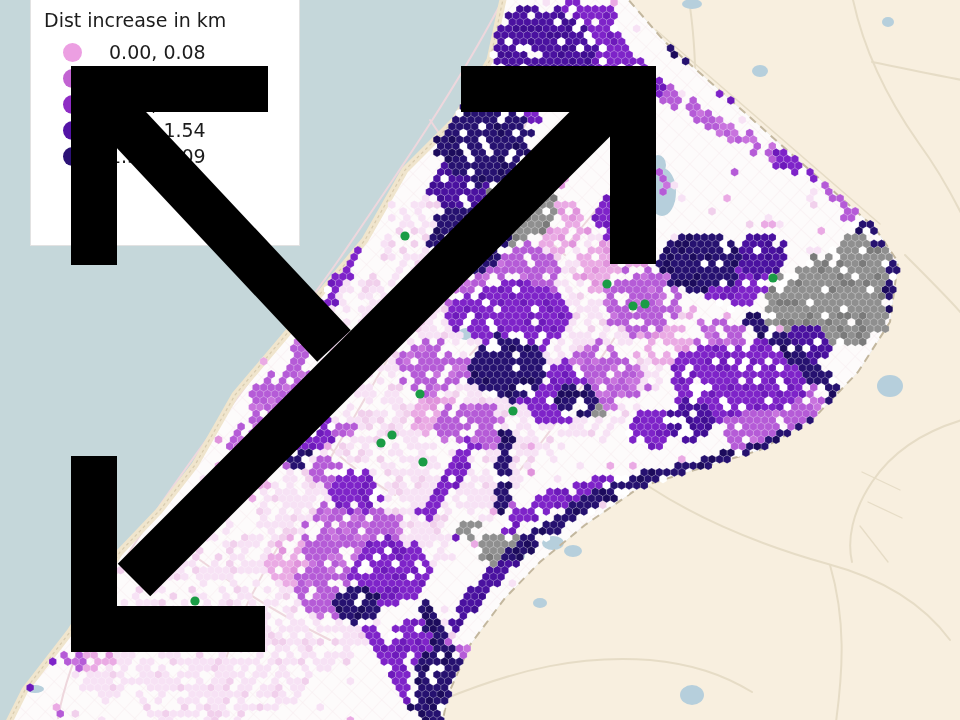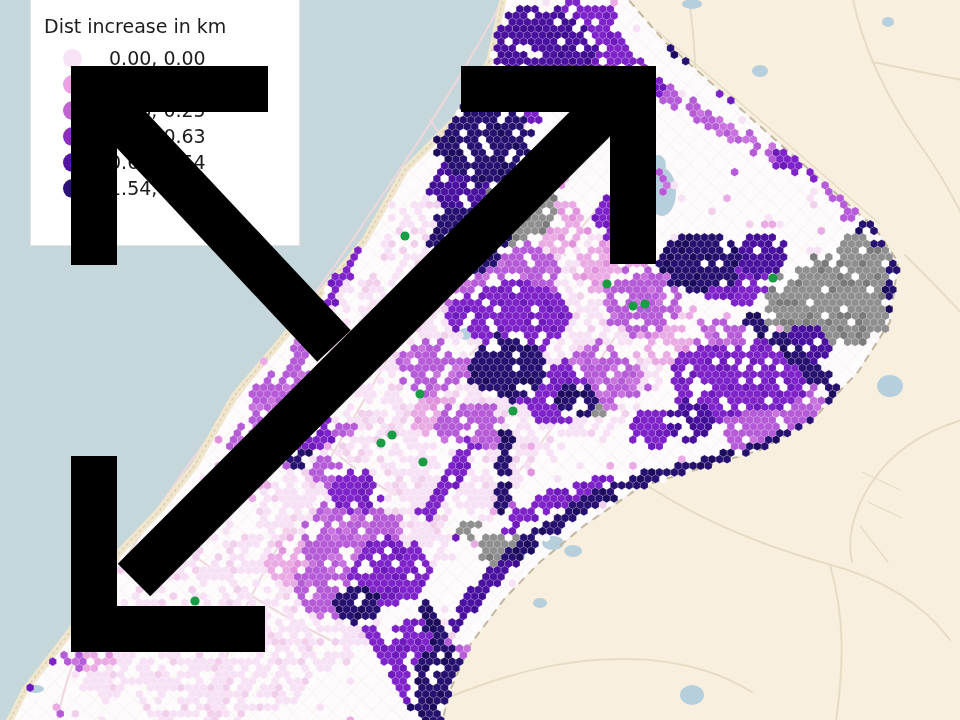--- a/index.html
+++ b/index.html
@@ -3,21 +3,21 @@
 <meta charset="utf-8">
 <style>
   html,body{margin:0;padding:0;background:#c5d7da;}
   #screen{position:relative;width:960px;height:720px;overflow:hidden;
           font-family:"DejaVu Sans","Liberation Sans",sans-serif;}
   #basemap{position:absolute;left:0;top:0;}
   
   #legend{position:absolute;left:30px;top:-14px;width:270px;height:260px;
           background:#ffffff;border:1px solid #e2e2e2;box-sizing:border-box;
           color:#1c1c1c;}
-  #legend .title{margin:28px 0 8px 13px;font-size:19px;white-space:nowrap;}
+  #legend .title{margin:22px 0 8px 13px;font-size:19px;white-space:nowrap;}
   #legend .row{height:26px;display:flex;align-items:center;}
   #legend .dot{width:19px;height:19px;border-radius:50%;margin-left:32px;
                filter:blur(.5px);flex:0 0 auto;}
   #legend .lab{margin-left:27px;font-size:19px;white-space:nowrap;}
   
   #arrow{position:absolute;left:0;top:0;pointer-events:none;}
 </style>
 </head>
 <body>
 
@@ -113,24 +113,20 @@
         <circle cx="423" cy="462" r="4.6" fill="#1a9c45"></circle>
         <circle cx="513" cy="411" r="4.6" fill="#1a9c45"></circle>
         <circle cx="195" cy="601" r="4.6" fill="#1a9c45"></circle>
       </g>
   </svg>
 
   <div id="legend">
     <div class="title">Dist increase in km</div>
     <div id="legend-rows">
         <div class="row">
-          <span class="dot" style="background: rgb(248, 227, 246);"></span>
-          <span class="lab">0.00, 0.00</span>
-        </div>
-        <div class="row">
           <span class="dot" style="background: rgb(236, 159, 226);"></span>
           <span class="lab">0.00, 0.08</span>
         </div>
         <div class="row">
           <span class="dot" style="background: rgb(194, 99, 210);"></span>
           <span class="lab">0.08, 0.25</span>
         </div>
         <div class="row">
           <span class="dot" style="background: rgb(142, 44, 196);"></span>
           <span class="lab">0.25, 0.63</span>

